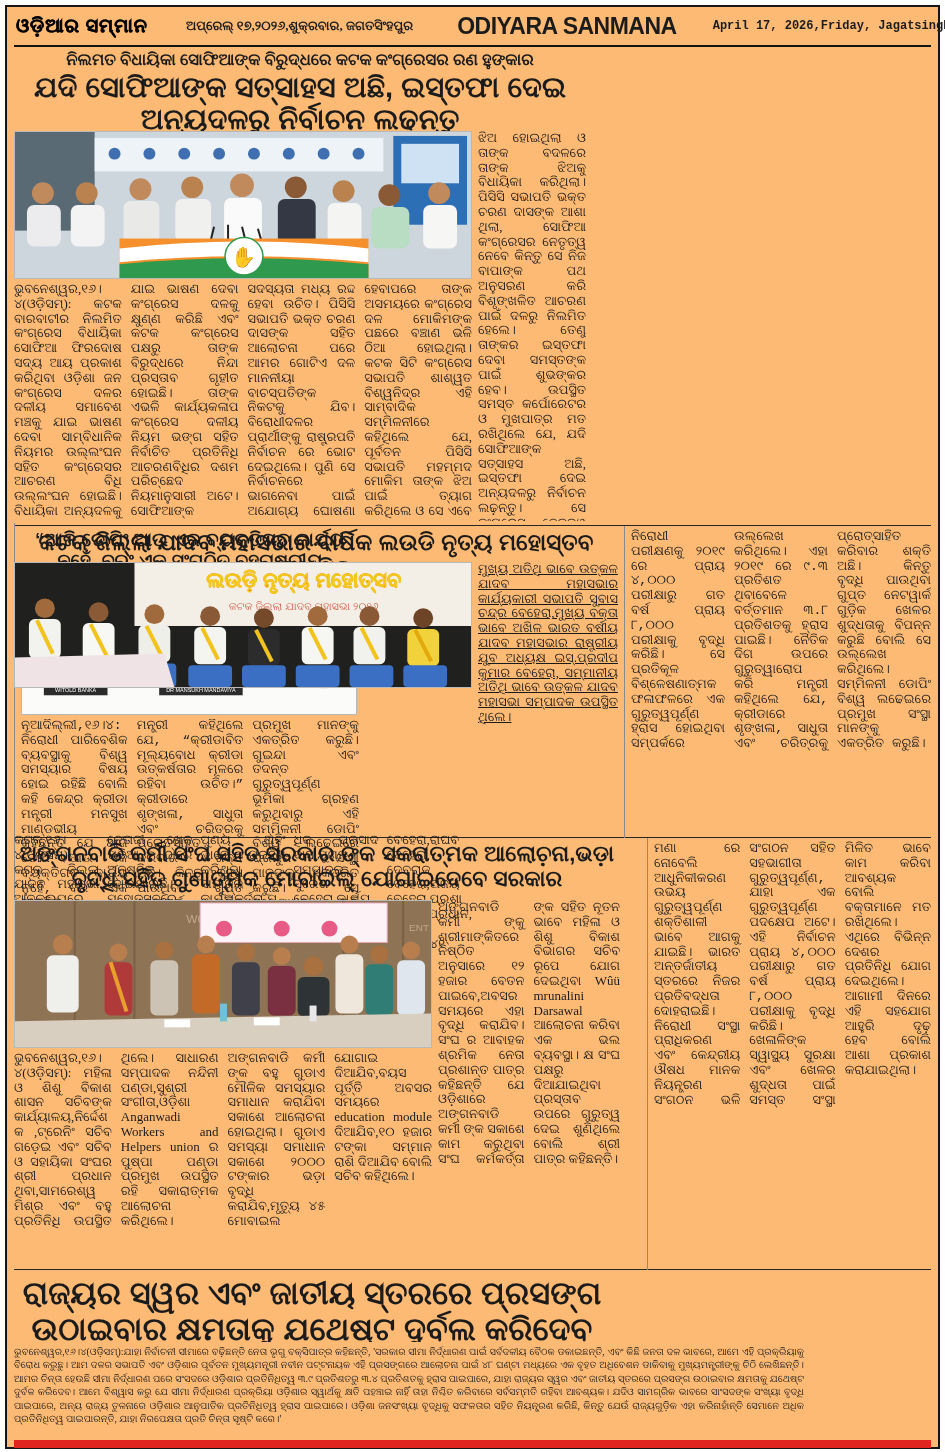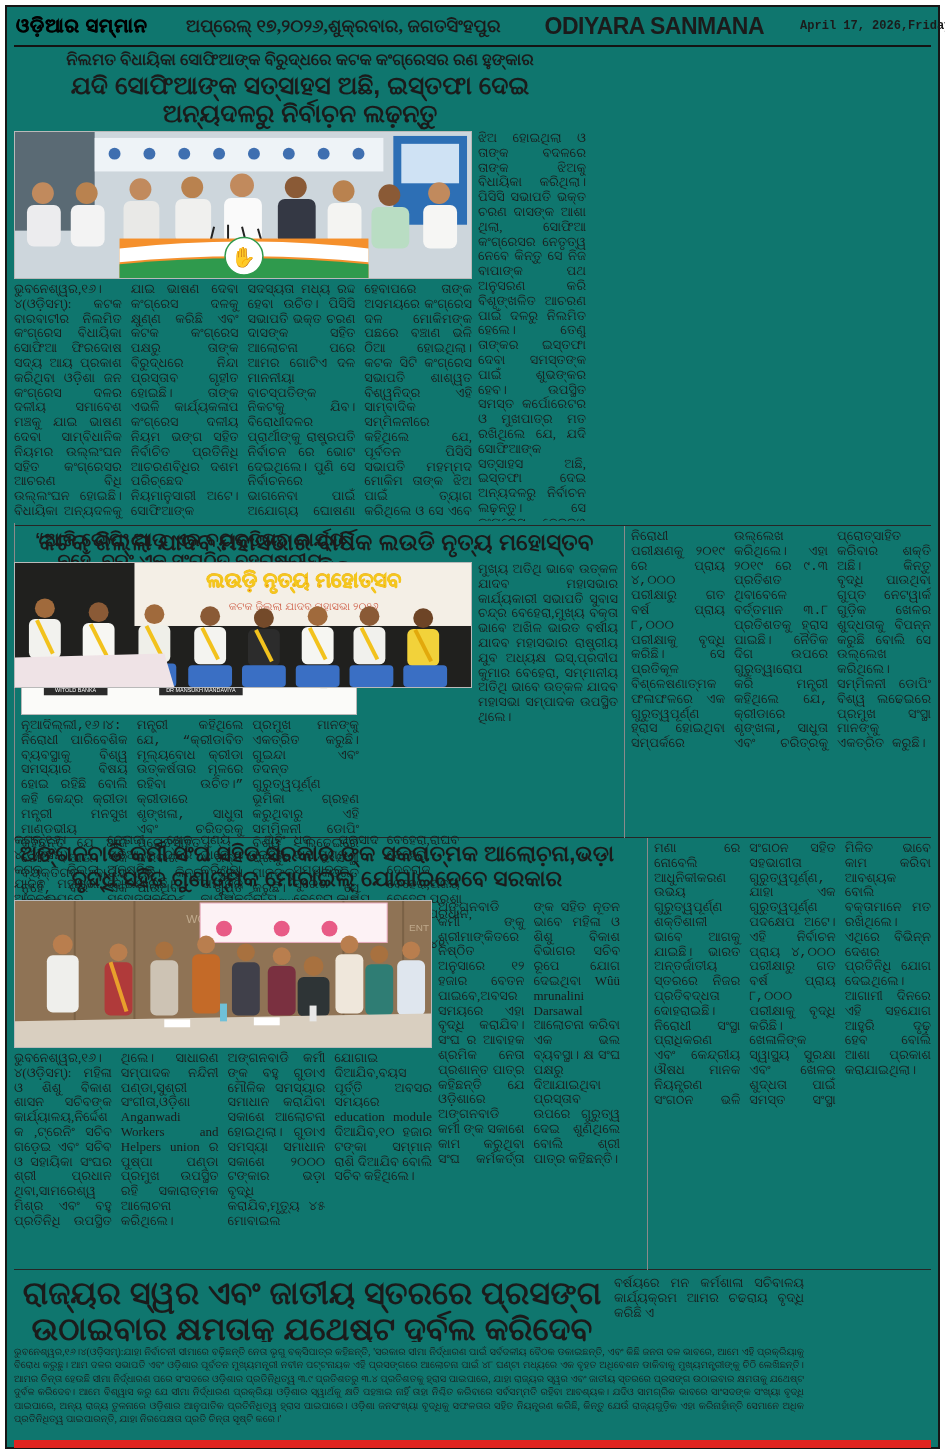--- a/index.html
+++ b/index.html
@@ -1,22 +1,22 @@
 <!DOCTYPE html>
 <html><head>
 <meta charset="utf-8">
 <style>
   html,body{margin:0;padding:0;}
   body{width:945px;height:1452px;background:#ffffff;font-family:"Liberation Serif","DejaVu Sans",serif;color:#1b1b1b;position:relative;overflow:hidden;}
   *{box-sizing:border-box;}
-  .page{position:absolute;left:5px;top:5px;width:935px;height:1444px;border:2px solid #161616;background:#0f766e;padding:0 7px;}
+  .page{position:absolute;left:5px;top:5px;width:935px;height:1444px;border:2px solid #161616;background:#fdba74;padding:0 7px;}
   
   .hdr{display:flex;align-items:center;height:40px;border-bottom:2px solid #141414;padding:0 2px;gap:10px;}
   .hdr .logo{font-weight:bold;font-size:19px;letter-spacing:1px;-webkit-text-stroke:.6px #000;white-space:nowrap;}
-  .hdr .odate{font-size:18px;font-weight:600;white-space:nowrap;margin-left:28px;}
+  .hdr .odate{font-size:13px;font-weight:600;white-space:nowrap;margin-left:28px;}
   .hdr .mast{font-family:"Liberation Sans",sans-serif;font-weight:bold;font-size:23px;letter-spacing:-0.5px;white-space:nowrap;margin-left:34px;transform:scaleY(1.05);}
   .hdr .edate{font-family:Liberation Mono, monospace;font-weight:bold;font-size:12px;white-space:nowrap;margin-left:26px;flex:1;}
   .pgbox{width:30px;height:28px;background:#3b3b3b;border:1px solid #000;color:#fff;display:flex;align-items:center;justify-content:center;font-size:16px;font-weight:bold;}
   
   .kicker{text-align:center;font-size:16.5px;font-weight:600;padding:3px 0 1px;}
   .headline{text-align:center;font-weight:bold;font-family:"Liberation Sans","DejaVu Sans",sans-serif;line-height:1.12;overflow:hidden;}
   .bodytxt{font-size:13px;line-height:14.8px;text-align:justify;overflow:hidden;word-break:break-word;}
   .cols4{column-count:4;column-gap:9px;}
   .cols3{column-count:3;column-gap:9px;font-family:Liberation Mono, monospace;}
   .cols5{column-count:5;column-gap:8px;}
@@ -37,21 +37,21 @@
     <span class="logo">ଓଡ଼ିଆର ସମ୍ମାନ</span>
     <span class="odate">ଅପ୍ରେଲ୍ ୧୭,୨୦୨୬,ଶୁକ୍ରବାର, ଜଗତସିଂହପୁର</span>
     <span class="mast">ODIYARA SANMANA</span>
     <span class="edate">April 17, 2026,Friday, Jagatsinghpur</span>
     <span class="pgbox">୭</span>
   </div>
 
   <div class="row" style="height:478px;flex-direction:column;">
     <div style="width:578px;padding-right:6px;">
       <div class="kicker">ନିଲମତ ବିଧାୟିକା ସୋଫିଆଙ୍କ ବିରୁଦ୍ଧରେ କଟକ କଂଗ୍ରେସର ରଣ ହୁଙ୍କାର</div>
-      <div class="headline" style="font-size:25px;height:60px;">ଯଦି ସୋଫିଆଙ୍କ ସତ୍ସାହସ ଅଛି, ଇସ୍ତଫା ଦେଇ ଅନ୍ୟଦଳରୁ ନିର୍ବାଚ଼ନ ଲଢ଼ନ୍ତୁ</div>
+      <div class="headline" style="font-size:29px;height:60px;">ଯଦି ସୋଫିଆଙ୍କ ସତ୍ସାହସ ଅଛି, ଇସ୍ତଫା ଦେଇ ଅନ୍ୟଦଳରୁ ନିର୍ବାଚ଼ନ ଲଢ଼ନ୍ତୁ</div>
       <div class="row" style="height:392px;">
         <div style="width:460px;">
 
           <svg class="photo" width="458" height="148" viewBox="0 0 458 148" preserveAspectRatio="none">
             <rect width="458" height="148" fill="#cdd6dc"></rect>
             <rect x="0" y="0" width="80" height="100" fill="#5a6a74"></rect>
             <rect x="80" y="6" width="290" height="34" fill="#eef3f7"></rect>
             <g fill="#3f6fb0">
               <circle cx="100" cy="22" r="6"></circle>
                 <circle cx="135" cy="22" r="6"></circle>
@@ -212,21 +212,21 @@
               <rect x="62" y="100" width="44" height="26" rx="4"></rect>
               <rect x="118" y="102" width="44" height="24" rx="4"></rect>
               <rect x="174" y="104" width="44" height="22" rx="4"></rect>
               <rect x="228" y="104" width="44" height="22" rx="4"></rect>
               <rect x="282" y="104" width="44" height="22" rx="4"></rect>
               <rect x="336" y="104" width="44" height="22" rx="4"></rect>
               <rect x="390" y="104" width="44" height="22" rx="4"></rect>
           </g>
           <path d="M0 96 L150 92 L160 126 L0 126 Z" fill="#efe3e6"></path>
         </svg>
-        <div class="bodytxt" style="width:140px;margin-left:6px;height:268px;">ମୁଖ୍ୟ ଅତିଥି ଭାବେ ଉତ୍କଳ ଯାଦବ ମହାସଭାର କାର୍ଯ୍ୟକାରୀ ସଭାପତି ସୁବାସ ଚନ୍ଦ୍ର ବେହେରା,ମୁଖ୍ୟ ବକ୍ତା ଭାବେ ଅଖିଳ ଭାରତ ବର୍ଷୀୟ ଯାଦବ ମହାସଭାର ରାଷ୍ଟ୍ରୀୟ ଯୁବ ଅଧ୍ୟକ୍ଷ ଇସ୍.ପ୍ରଦୀପ କୁମାର ବେହେରା, ସମ୍ମାନୀୟ ଅତିଥି ଭାବେ ଉତ୍କଳ ଯାଦବ ମହାସଭା ସମ୍ପାଦକ ଉପସ୍ଥିତ ଥିଲେ।</div>
+        <div class="bodytxt" style="width:140px;margin-left:6px;height:268px;text-decoration:underline;">ମୁଖ୍ୟ ଅତିଥି ଭାବେ ଉତ୍କଳ ଯାଦବ ମହାସଭାର କାର୍ଯ୍ୟକାରୀ ସଭାପତି ସୁବାସ ଚନ୍ଦ୍ର ବେହେରା,ମୁଖ୍ୟ ବକ୍ତା ଭାବେ ଅଖିଳ ଭାରତ ବର୍ଷୀୟ ଯାଦବ ମହାସଭାର ରାଷ୍ଟ୍ରୀୟ ଯୁବ ଅଧ୍ୟକ୍ଷ ଇସ୍.ପ୍ରଦୀପ କୁମାର ବେହେରା, ସମ୍ମାନୀୟ ଅତିଥି ଭାବେ ଉତ୍କଳ ଯାଦବ ମହାସଭା ସମ୍ପାଦକ ଉପସ୍ଥିତ ଥିଲେ।</div>
       </div>
       <div class="bodytxt cols5" style="width:458px;height:140px;margin-top:3px;">କଟକ,୧୬।୪(ଓଡ଼ିସମ୍): କଟକ ଜିଲ୍ଲା ଯାଦବ ମହାସଭା ଆନୁକୂଲ୍ୟରେ ବାର୍ଷିକ ଲଉଡି ନୃତ୍ୟ ମହୋତ୍ସବ ପୋଖରୀପୁଟ ସ୍ଥିତ ନେତାଜୀ ଖେଳ ପଡିଆ ଠାରେ ଅନୁଷ୍ଠିତ ହୋଇଯାଇଛି। ମହୋତ୍ସବରେ ମୋଟ ୧୫ ଗୋଟି ଲଉଡି ଦଳ ଅଂଶ ଗ୍ରହଣ କରିଥିଲେ। ପୁଣ୍ୟ ଅହିଂ ଭାବେ ଗ୍ରହଣ କରିଥିବା ସାମାଜିକ କାର୍ଯ୍ୟକର୍ତ୍ତା,ଯୁବ ସାମାଜିକ ଯାଦବ ମହାସଭାର ସଭାପତି,ପ୍ରାତିନିଧିକ ପ୍ରସାଦ ଦାସ,ଯୁଗ୍ମ ସମ୍ପାଦକ ସୁରେଶ ବେହେରା,କାର୍ଯ୍ୟକାରୀ ସଭ୍ୟ ଗୋବିନ୍ଦ ବେହେରା, ଅଜୟ ବେହେରା,ଆଶିଷ ବେହେରା,ରାଘବ ବେହେରା, ଦେବରାଜ ବେହେରା,ଅଜୟ ବେହେରା,ପ୍ରଶାନ୍ତ ପ୍ରଧାନ, ସୁଜନ ବେହେରା,୪୧ ମୌଜା ବେହେରା,ଶିବ ପ୍ରସାଦ ଦାସ ପ୍ରମୁଖ ଉପସ୍ଥିତ ଥିଲେ। ଦଳମାନଙ୍କୁ ପୁରସ୍କାର ପ୍ରଦାନ କରାଯାଇଥିଲା ଏବଂ ଆଗତ ବର୍ଷ ପାଇଁ ଅଧିକ ଦଳ ସାମିଲ ହେବା ନେଇ ଆଶା ପ୍ରକାଶ କରାଯାଇଥିଲା।</div>
     </div>
     <div class="vr bodytxt cols3" style="width:311px;padding-left:6px;height:312px;padding-top:4px;">ନିରୋଧୀ ପରୀକ୍ଷଣକୁ ୨୦୧୯ ରେ ପ୍ରାୟ ୪,୦୦୦ ପରୀକ୍ଷାରୁ ଗତ ବର୍ଷ ପ୍ରାୟ ୮,୦୦୦ ପରୀକ୍ଷାକୁ ବୃଦ୍ଧି କରିଛି। ସେ ପ୍ରତିକୂଳ ବିଶ୍ଳେଷଣାତ୍ମକ ଫଳାଫଳରେ ଏକ ଗୁରୁତ୍ୱପୂର୍ଣ୍ଣ ହ୍ରାସ ହୋଇଥିବା ସମ୍ପର୍କରେ ଉଲ୍ଲେଖ କରିଥିଲେ। ଏହା ୨୦୧୯ ରେ ୯.୩ ପ୍ରତିଶତ ଥିବାବେଳେ ବର୍ତ୍ତମାନ ୩.୮ ପ୍ରତିଶତକୁ ହ୍ରାସ ପାଇଛି। ନୈତିକ ଦିଗ ଉପରେ ଗୁରୁତ୍ୱାରୋପ କରି ମନ୍ତ୍ରୀ କହିଥିଲେ ଯେ, କ୍ରୀଡାରେ ଶୃଙ୍ଖଳା, ସାଧୁତା ଏବଂ ଚରିତ୍ରକୁ ପ୍ରୋତ୍ସାହିତ କରିବାର ଶକ୍ତି ଅଛି। କିନ୍ତୁ ବୃଦ୍ଧି ପାଉଥିବା ଗୁପ୍ତ ନେଟୱାର୍କ ଗୁଡ଼ିକ ଖେଳର ଶୁଦ୍ଧତାକୁ ବିପନ୍ନ କରୁଛି ବୋଲି ସେ ଉଲ୍ଲେଖ କରିଥିଲେ। ସମ୍ମିଳନୀ ଡୋପିଂ ବିଶ୍ୱ ଲଢେଇରେ ପ୍ରମୁଖ ସଂସ୍ଥା ମାନଙ୍କୁ ଏକତ୍ରିତ କରୁଛି।</div>
   </div>
 
   <div class="row hrule" style="height:432px;gap:21px;">
     <div style="width:612px;padding-right:6px;">
       <div class="headline" style="font-size:22px;height:62px;padding-top:4px;">ଅଙ୍ଗନବାଡି କର୍ମୀ ସଂଘ ସହିତ ସରକାର ଙ୍କ ସକରାତ୍ମକ ଆଲୋଚ଼ନା,ଭଡ଼ା ବୃଦ୍ଧି ସହିତ ଗୁଣାତ୍ମକ ମୋବାଇଲ୍ ଯୋଗାଇଦେବେ ସରକାର</div>
       <div class="row">
@@ -300,20 +300,19 @@
         <div class="bodytxt cols2" style="width:186px;margin-left:6px;height:364px;">ଅଙ୍ଗନବାଡି କର୍ମୀ ଙ୍କୁ ଶ୍ରୀମାଙ୍କିତରେ ନିଷ୍ଠିତ ଅନୁସାରେ ୧୨ ହଜାର ବେତନ ପାଇବେ,ଅବସର ସମୟରେ ଏହା ବୃଦ୍ଧି କରାଯିବ। ସଂଘ ର ଆବାହକ ଶ୍ରମିକ ନେତା ପ୍ରଶାନ୍ତ ପାତ୍ର କହିଛନ୍ତି ଯେ ଓଡ଼ିଶାରେ ଅଙ୍ଗନବାଡି କର୍ମୀ ଙ୍କ ସକାଶେ କାମ କରୁଥିବା ସଂଘ କର୍ମକର୍ତ୍ତା ଙ୍କ ସହିତ ନୂତନ ଭାବେ ମହିଳା ଓ ଶିଶୁ ବିକାଶ ବିଭାଗର ସଚିବ ରୂପେ ଯୋଗ ଦେଇଥିବା Wûü mrunalini Darsawal ଆଲୋଚନା କରିବା ଏକ ଭଲ ବ୍ୟବସ୍ଥା। କ୍ଷ ସଂଘ ପକ୍ଷରୁ ଦିଆଯାଇଥିବା ପ୍ରସ୍ତାବ ଉପରେ ଗୁରୁତ୍ୱ ଦେଇ ଶୁଣିଥିଲେ ବୋଲି ଶ୍ରୀ ପାତ୍ର କହିଛନ୍ତି।</div>
       </div>
     </div>
     <div class="vr bodytxt cols3" style="width:311px;padding-left:6px;height:432px;padding-top:4px;">ମଣା ରେ ନୋବେଲି ଆଧୁନିକୀକରଣ ଉଭୟ ଗୁରୁତ୍ୱପୂର୍ଣ୍ଣ ଶକ୍ତିଶାଳୀ ଭାବେ ଆଗକୁ ଯାଇଛି। ଭାରତ ଅନ୍ତର୍ଜାତୀୟ ସ୍ତରରେ ନିଜର ପ୍ରତିବଦ୍ଧତା ଦୋହରାଇଛି। ନିରୋଧୀ ସଂସ୍ଥା ପ୍ରାଧିକରଣ ଏବଂ କେନ୍ଦ୍ରୀୟ ଔଷଧ ମାନକ ନିୟନ୍ତ୍ରଣ ସଂଗଠନ ଭଳି ସଂଗଠନ ସହିତ ସହଭାଗୀତା ଗୁରୁତ୍ୱପୂର୍ଣ୍ଣ, ଯାହା ଏକ ଗୁରୁତ୍ୱପୂର୍ଣ୍ଣ ପଦକ୍ଷେପ ଅଟେ। ଏହି ନିର୍ବାଚନ ପ୍ରାୟ ୪,୦୦୦ ପରୀକ୍ଷାରୁ ଗତ ବର୍ଷ ପ୍ରାୟ ୮,୦୦୦ ପରୀକ୍ଷାକୁ ବୃଦ୍ଧି କରିଛି। ଖେଳାଳିଙ୍କ ସ୍ୱାସ୍ଥ୍ୟ ସୁରକ୍ଷା ଏବଂ ଖେଳର ଶୁଦ୍ଧତା ପାଇଁ ସମସ୍ତ ସଂସ୍ଥା ମିଳିତ ଭାବେ କାମ କରିବା ଆବଶ୍ୟକ ବୋଲି ବକ୍ତାମାନେ ମତ ରଖିଥିଲେ। ଏଥିରେ ବିଭିନ୍ନ ଦେଶର ପ୍ରତିନିଧି ଯୋଗ ଦେଇଥିଲେ। ଆଗାମୀ ଦିନରେ ଏହି ସହଯୋଗ ଆହୁରି ଦୃଢ଼ ହେବ ବୋଲି ଆଶା ପ୍ରକାଶ କରାଯାଇଥିଲା।</div>
   </div>
 
   <div class="row hrule" style="height:168px;">
     <div style="width:796px;padding-right:6px;">
       <div class="row">
         <div class="headline" style="width:596px;font-size:32px;height:72px;padding-top:6px;">ରାଜ୍ୟର ସ୍ୱର ଏବଂ ଜାତୀୟ ସ୍ତରରେ ପ୍ରସଙ୍ଗ ଉଠାଇବାର କ୍ଷମତାକୁ ଯଥେଷ୍ଟ ଦୁର୍ବଲ କରିଦେବ :ଭୃଗୁ ବକ୍ସିପାତ୍ର</div>
-        <div class="bodytxt" style="width:190px;height:72px;padding-top:6px;margin-left:4px;">ବର୍ଷୟରେ ମନ କର୍ମଶାଳା ସଚିବାଳୟ କାର୍ଯ୍ୟକ୍ରମ ଆମର ଚଢରାୟ ବୃଦ୍ଧି କରିଛି ଏ</div>
       </div>
       <div class="bodytxt" style="height:90px;font-size:9.8px;line-height:13.4px;margin-top:3px;">ଭୁବନେଶ୍ୱର,୧୬।୪(ଓଡ଼ିସମ୍):ଯାହା ନିର୍ବାଚନୀ ସୀମାରେ ବଢ଼ିଛନ୍ତି ନେତା ଭୃଗୁ ବକ୍ସିପାତ୍ର କହିଛନ୍ତି, 'ସରକାର ସୀମା ନିର୍ଦ୍ଧାରଣ ପାଇଁ ସର୍ବଦଳୀୟ ବୈଠକ ଡକାଇଛନ୍ତି, ଏବଂ କିଛି ଜନତା ଦଳ ଭାବରେ, ଆମେ ଏହି ପ୍ରକ୍ରିୟାକୁ ବିରୋଧ କରୁଛୁ। ଆମ ଦଳର ସଭାପତି ଏବଂ ଓଡ଼ିଶାର ପୂର୍ବତନ ମୁଖ୍ୟମନ୍ତ୍ରୀ ନବୀନ ପଟ୍ଟନାୟକ ଏହି ପ୍ରସଙ୍ଗରେ ଆଲୋଚନା ପାଇଁ ୪୮ ଘଣ୍ଟା ମଧ୍ୟରେ ଏକ ବୃହତ ଅଧିବେଶନ ଡାକିବାକୁ ମୁଖ୍ୟମନ୍ତ୍ରୀଙ୍କୁ ଚିଠି ଲେଖିଛନ୍ତି। ଆମର ଚିନ୍ତା ହେଉଛି ସୀମା ନିର୍ଦ୍ଧାରଣ ପରେ ସଂସଦରେ ଓଡ଼ିଶାର ପ୍ରତିନିଧିତ୍ୱ ୩.୯ ପ୍ରତିଶତରୁ ୩.୪ ପ୍ରତିଶତକୁ ହ୍ରାସ ପାଇପାରେ, ଯାହା ରାଜ୍ୟର ସ୍ୱର ଏବଂ ଜାତୀୟ ସ୍ତରରେ ପ୍ରସଙ୍ଗ ଉଠାଇବାର କ୍ଷମତାକୁ ଯଥେଷ୍ଟ ଦୁର୍ବଳ କରିଦେବ। ଆମେ ବିଶ୍ୱାସ କରୁ ଯେ ସୀମା ନିର୍ଦ୍ଧାରଣ ପ୍ରକ୍ରିୟା ଓଡ଼ିଶାର ସ୍ୱାର୍ଥକୁ କ୍ଷତି ପହଞ୍ଚାଇ ନାହିଁ ତାହା ନିଶ୍ଚିତ କରିବାରେ ସର୍ବସମ୍ମତି ରହିବା ଆବଶ୍ୟକ। ଯଦିଓ ସାମଗ୍ରିକ ଭାବରେ ସାଂସଦଙ୍କ ସଂଖ୍ୟା ବୃଦ୍ଧି ପାଇପାରେ, ଅନ୍ୟ ରାଜ୍ୟ ତୁଳନାରେ ଓଡ଼ିଶାର ଆନୁପାତିକ ପ୍ରତିନିଧିତ୍ୱ ହ୍ରାସ ପାଇପାରେ। ଓଡ଼ିଶା ଜନସଂଖ୍ୟା ବୃଦ୍ଧିକୁ ସଫଳତାର ସହିତ ନିୟନ୍ତ୍ରଣ କରିଛି, କିନ୍ତୁ ଯେଉଁ ରାଜ୍ୟଗୁଡ଼ିକ ଏହା କରିନାହାଁନ୍ତି ସେମାନେ ଅଧିକ ପ୍ରତିନିଧିତ୍ୱ ପାଇପାରନ୍ତି, ଯାହା ନିରପେକ୍ଷତା ପ୍ରତି ଚିନ୍ତା ସୃଷ୍ଟି କରେ।'</div>
     </div>
   </div>
 
   <div class="redbar"></div>
 </div>
 
 </body></html>

